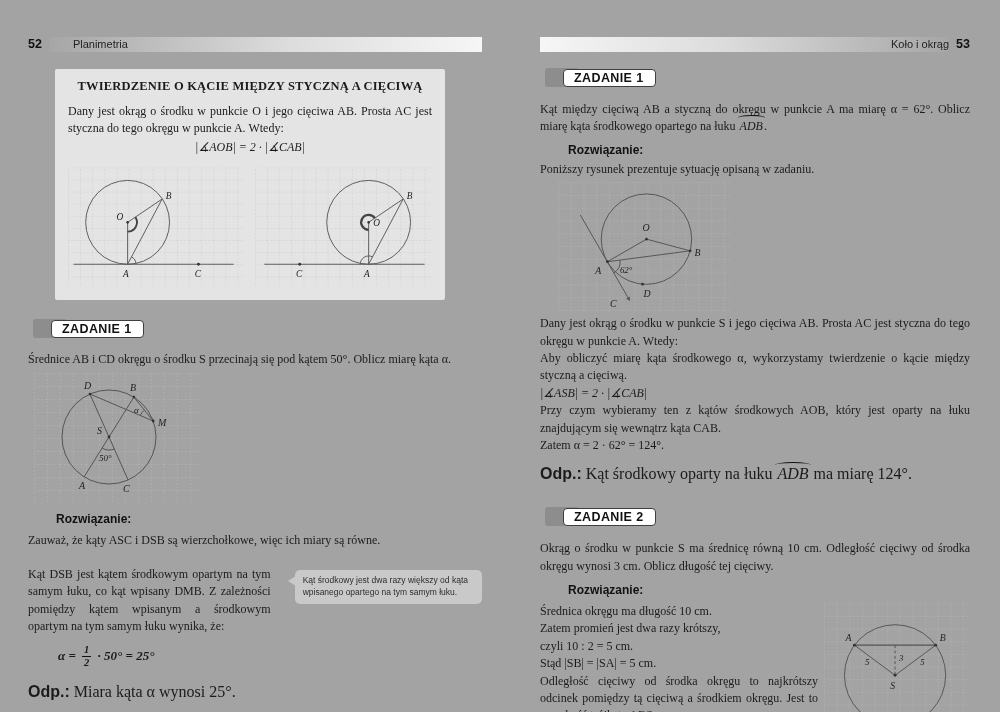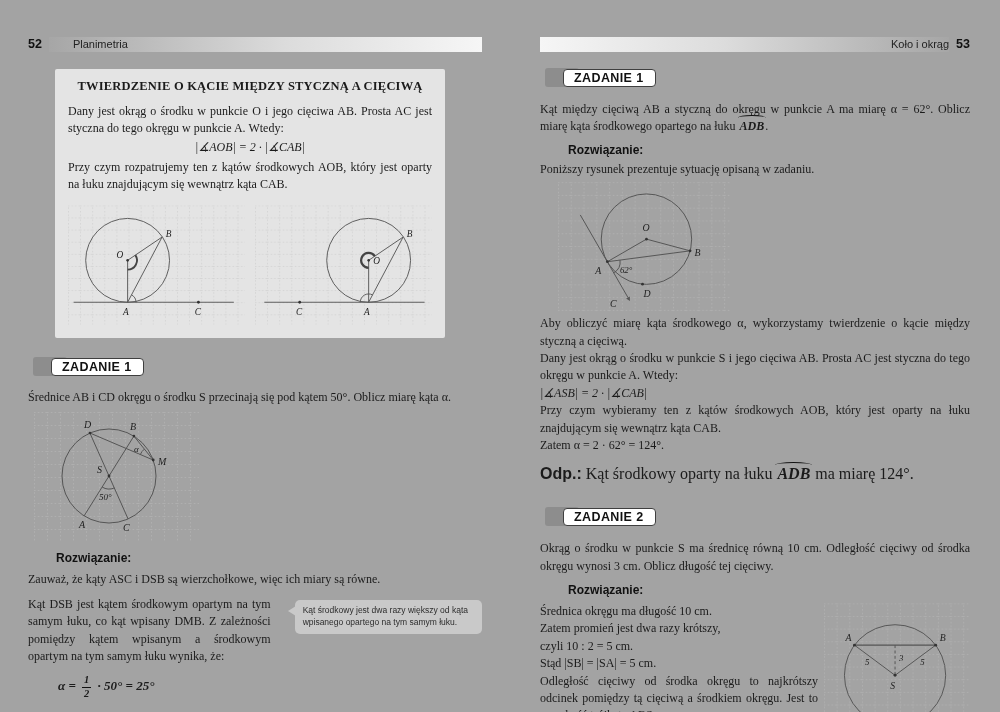--- a/index.html
+++ b/index.html
@@ -32,36 +32,36 @@
   .badge .tab{width:34px;height:19px;background:#8d8d8d;border-radius:3px;}
   .badge .lbl{margin-left:-16px;background:#fff;border:1.6px solid #3f3f3f;border-radius:4px;
               padding:1px 11px 1px 10px;font-weight:bold;font-size:12.5px;letter-spacing:.4px;color:#111;}
 
   p.body{margin:0;font-size:12px;line-height:1.45;}
   .just{text-align:justify;}
   .sol-head{margin:0;font:bold 12px "Liberation Sans",sans-serif;color:#111;padding-left:28px;}
   .sans-b{font-family:"Liberation Sans",sans-serif;font-weight:bold;}
 
   
-  .solrow{display:flex;gap:24px;margin-top:8px;}
+  .solrow{display:flex;gap:24px;margin-top:16px;}
   .solrow .txtcol{width:252px;}
   .bubble{position:relative;width:178px;align-self:flex-start;margin-top:4px;background:#c9c9c9;
           border-radius:5px;padding:5px 8px;font:8.5px/1.4 "Liberation Sans",sans-serif;color:#2d2d2d;}
   .bubble::before{content:"";position:absolute;left:-7px;top:6px;border-style:solid;
           border-width:5px 8px 5px 0;border-color:transparent #c9c9c9 transparent transparent;}
 
   
   .formula-line{display:inline-block;font-weight:bold;font-style:italic;font-size:13px;}
   .frac{display:inline-flex;flex-direction:column;text-align:center;vertical-align:middle;
         font-size:10.5px;line-height:1.15;margin:0 3px;}
   .frac .num{border-bottom:1px solid #111;padding:0 2px;}
   .formula-ind{margin:2px 0 2px 16px;font-style:italic;font-size:12px;}
 
   
-  .arc{position:relative;font-style:italic;font-weight:bold;display:inline-block;padding:0 1px;}
+  .arc{position:relative;font-style:italic;font-weight:normal;display:inline-block;padding:0 1px;}
   .arc::before{content:"";position:absolute;left:-1px;right:-1px;top:-3px;height:5px;
                border-top:1.4px solid #111;border-radius:100% 100% 0 0;}
 
   .answer{margin:0;font-size:16px;}
   .answer .sans-b{margin-right:4px;}
 
   svg{display:block;}
   svg text{font-family:"Liberation Serif","DejaVu Serif",serif;font-style:italic;font-size:10px;fill:#222;}
   svg text.small{font-size:9px;}
 
@@ -80,21 +80,20 @@
       <span class="pagenum">52</span>
       <div class="bar bar-left">
         <span>Planimetria</span>
       </div>
     </div>
 
     <div class="theorem">
       <h2>TWIERDZENIE O KĄCIE MIĘDZY STYCZNĄ A CIĘCIWĄ</h2>
       <p class="just">Dany jest okrąg o środku w punkcie O i jego cięciwa AB. Prosta AC jest styczna do tego okręgu w punkcie A. Wtedy:</p>
       <span class="formula-center">|∡AOB| = 2 · |∡CAB|</span>
-      <p class="just">Przy czym rozpatrujemy ten z kątów środkowych AOB, który jest oparty na łuku znajdującym się wewnątrz kąta CAB.</p>
 
       <div class="thm-diagrams">
 
         <svg width="177" height="126" viewBox="0 0 190 128">
           <defs>
               <pattern id="gp1" width="13" height="13" patternUnits="userSpaceOnUse">
             <path d="M13 0H0V13" fill="none" stroke="#b5b5b5" stroke-width="0.7" stroke-dasharray="1.6,2.2"></path>
           </pattern>
             </defs>
           <rect x="0" y="0" width="190" height="128" fill="url(#gp1)"></rect>
@@ -242,22 +241,22 @@
       <circle cx="134.4" cy="69.9" r="1.4" fill="#333"></circle>
       <circle cx="86" cy="103.8" r="1.4" fill="#333"></circle>
       <text x="86" y="50">O</text>
       <text x="38" y="93">A</text>
       <text x="139" y="75">B</text>
       <text x="53" y="127">C</text>
       <text x="87" y="117">D</text>
       <text x="63" y="92" class="small">62°</text>
     </svg>
 
+    <p class="body just">Dany jest okrąg o środku w punkcie S i jego cięciwa AB. Prosta AC jest styczna do tego okręgu w punkcie A. Wtedy:</p>
     <p class="body just">Aby obliczyć miarę kąta środkowego α, wykorzystamy twierdzenie o kącie między styczną a cięciwą.</p>
-    <p class="body just">Dany jest okrąg o środku w punkcie S i jego cięciwa AB. Prosta AC jest styczna do tego okręgu w punkcie A. Wtedy:</p>
     <p class="body formula-ind">|∡ASB| = 2 · |∡CAB|</p>
     <p class="body just">Przy czym wybieramy ten z kątów środkowych AOB, który jest oparty na łuku znajdującym się wewnątrz kąta CAB.</p>
     <p class="body">Zatem α = 2 · 62° = 124°.</p>
 
     <p class="answer" style="margin-top:11px;">
       <span class="sans-b">Odp.:</span><span>Kąt środkowy oparty na łuku </span><span class="arc">ADB</span><span> ma miarę 124°.</span>
     </p>
 
     <div style="margin-top:24px;">
       <div class="badge">

